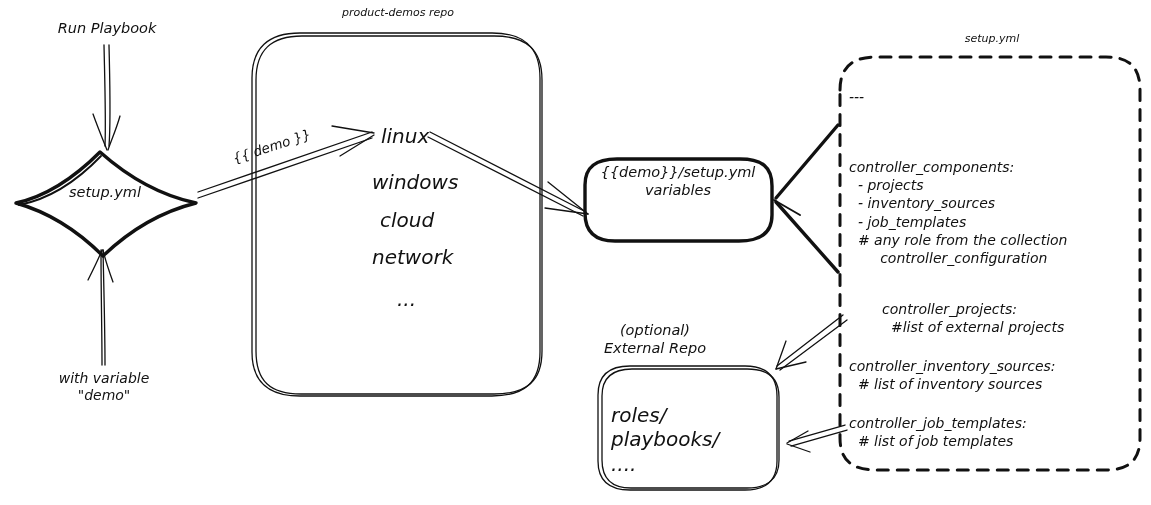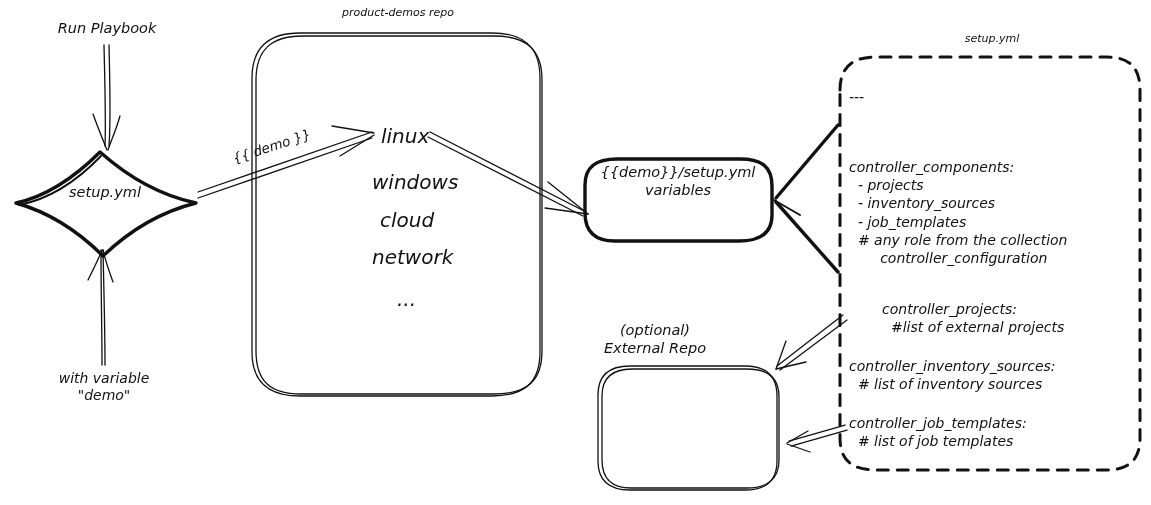--- a/index.html
+++ b/index.html
@@ -172,20 +172,23 @@
   <div class="lbl t-list" style="left:372px; top:245px;">network</div>
 
   <div class="lbl t-list" style="left:397px; top:287px;">...</div>
 
   <div class="lbl t-node-b center" style="left:678px; top:164px;">{{demo}}/setup.yml
 variables</div>
 
   <div class="lbl t-node center" style="left:655px; top:322px;">(optional)
 External Repo</div>
 
+  <div class="lbl t-list" style="left:611px; top:403px;">roles/
+playbooks/
+....</div>
 
   <div class="lbl t-title center" style="left:992px; top:32px;">setup.yml</div>
 
   <div class="yaml-block" style="left:849px; top:88px;">---</div>
 
 
   <div class="yaml-block" style="left:849px; top:158px;font-style:italic;">controller_components:
   - projects
   - inventory_sources
   - job_templates

